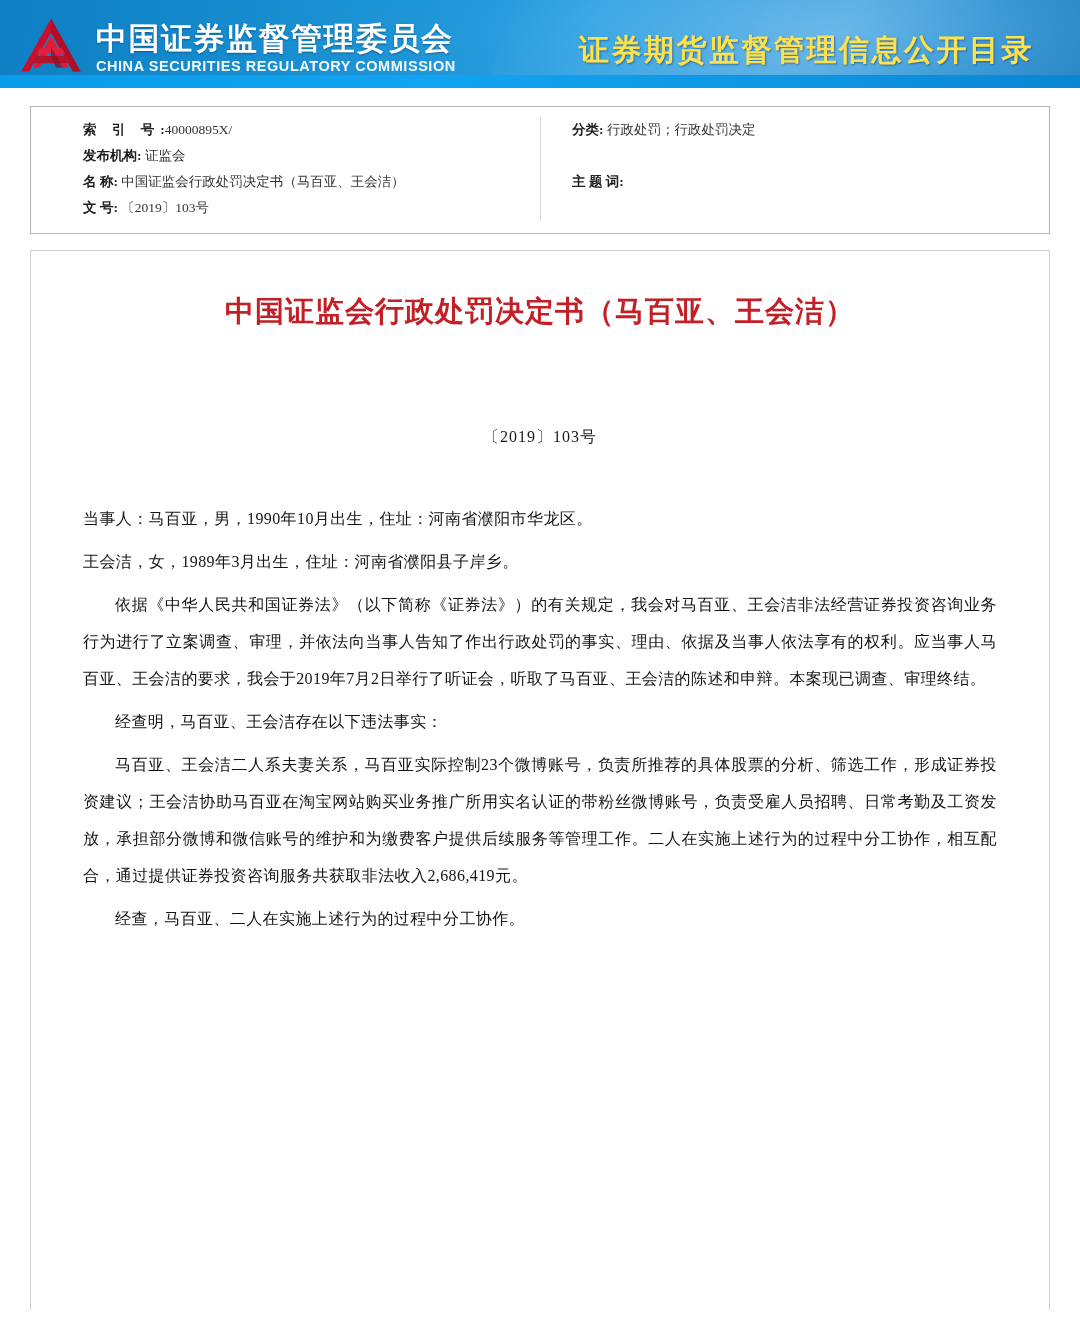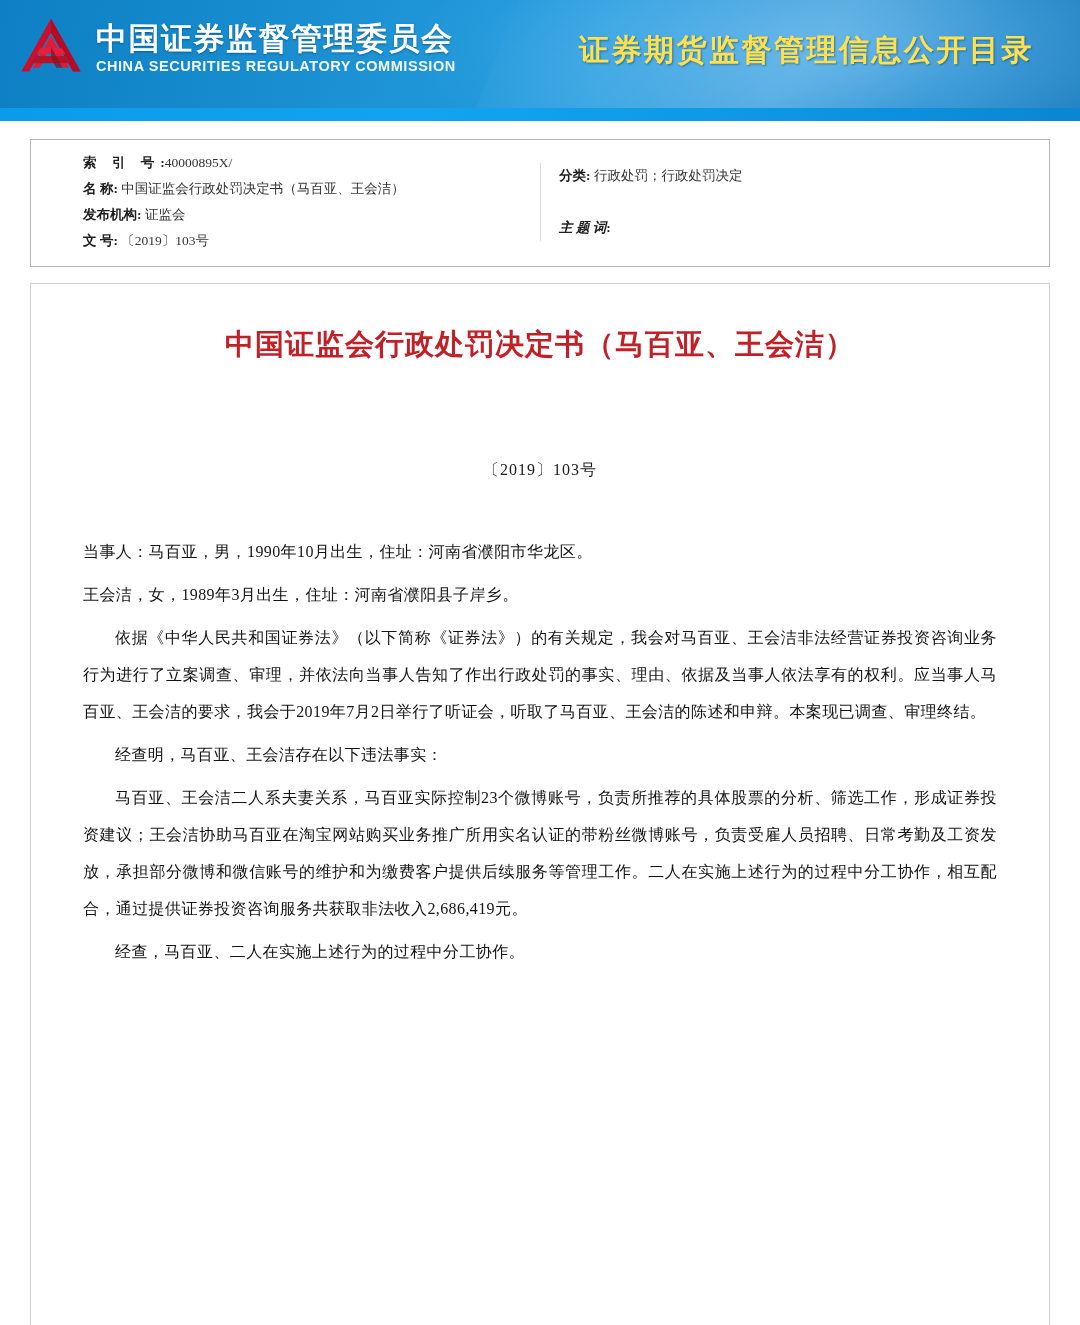--- a/index.html
+++ b/index.html
@@ -12,21 +12,21 @@
     min-height: 1325px;
     font-family: "Liberation Serif", "DejaVu Serif", serif;
     color: #1a1a1a;
     overflow-x: hidden;
   }
 
   
   .header {
     position: relative;
     width: 1080px;
-    height: 121px;
+    height: 88px;
     background:
       radial-gradient(ellipse 700px 220px at 78% 40%, rgba(120,195,245,0.55) 0%, rgba(120,195,245,0.0) 62%),
       linear-gradient(100deg, #0e7fc4 0%, #1489cc 18%, #1e95d6 38%, #1f9ade 55%, #1c8fd4 72%, #1380c5 88%, #0c74b8 100%);
     overflow: hidden;
   }
   .header::after {
     content: "";
     position: absolute;
     left: 0; right: 0; bottom: 0;
     height: 13px;
@@ -83,44 +83,43 @@
     white-space: nowrap;
   }
 
   
   .meta-box {
     margin: 18px 30px 0 30px;
     border: 1px solid #b4b4b4;
     background: #fff;
     display: flex;
     padding: 10px 0 12px 0;
-    align-items: center;
   }
   .meta-col {
     flex: 1 1 50%;
     padding: 0 10px 0 52px;
   }
   .meta-col.right {
     border-left: 1px solid #d8d8d8;
-    padding-left: 18px;
+    padding-left: 31px;
   }
   .meta-row {
     font-size: 13.5px;
     line-height: 26px;
     color: #2b2b2b;
     white-space: nowrap;
     font-family: "Liberation Serif", serif;
   }
   .meta-row.blank { visibility: hidden; }
   .meta-key {
     font-weight: 700;
     color: #1d1d1d;
   }
   .meta-key.sp1 { letter-spacing: 6px; }
-  .meta-key.sp2 { letter-spacing: 0px; font-style: italic; }
+  .meta-key.sp2 { letter-spacing: 0px; }
   .meta-val { color: #333; }
 
   
   .doc-box {
     margin: 16px 30px 0 30px;
     border: 1px solid #cfcfcf;
     border-bottom: none;
     background: #fff;
     padding: 30px 52px 20px 52px;
     min-height: 1060px;
@@ -193,24 +192,24 @@
 
   <div class="header-slogan">证券期货监督管理信息公开目录</div>
 </div>
 
 <div class="meta-box">
   <div class="meta-col left">
     <div class="meta-row">
       <span class="meta-key sp1">索 引 号</span><span class="meta-key">:</span><span class="meta-val">40000895X/</span>
     </div>
     <div class="meta-row">
+      <span class="meta-key">发布机构</span><span class="meta-key">:</span><span class="meta-val"> 证监会</span>
+    </div>
+    <div class="meta-row">
       <span class="meta-key">名    称</span><span class="meta-key">:</span><span class="meta-val"> 中国证监会行政处罚决定书（马百亚、王会洁）</span>
-    </div>
-    <div class="meta-row">
-      <span class="meta-key">发布机构</span><span class="meta-key">:</span><span class="meta-val"> 证监会</span>
     </div>
     <div class="meta-row">
       <span class="meta-key">文    号</span><span class="meta-key">:</span><span class="meta-val"> 〔2019〕103号</span>
     </div>
   </div>
 
   <div class="meta-col right">
     <div class="meta-row">
       <span class="meta-key">分类</span><span class="meta-key">:</span><span class="meta-val"> 行政处罚；行政处罚决定</span>
     </div>

